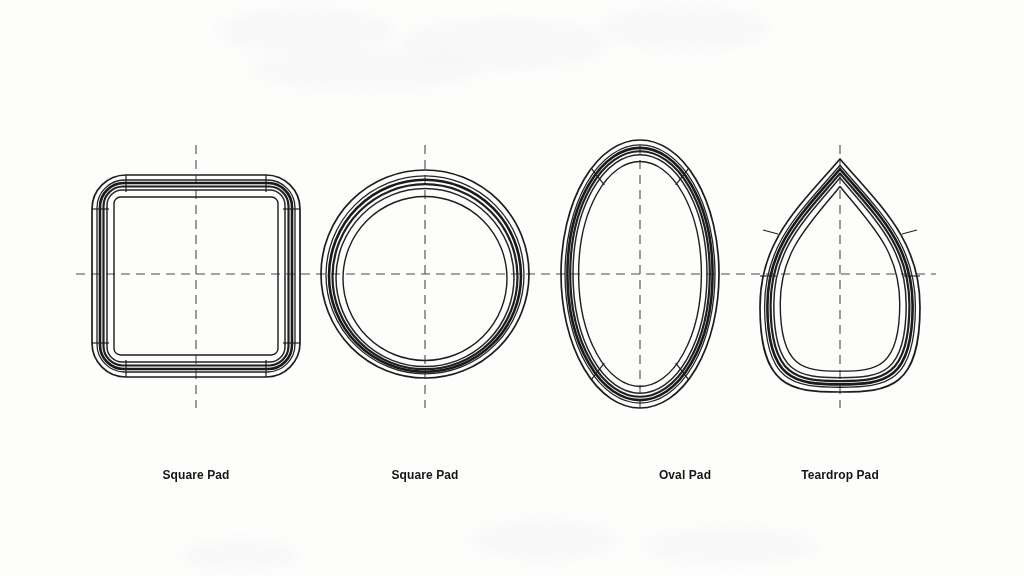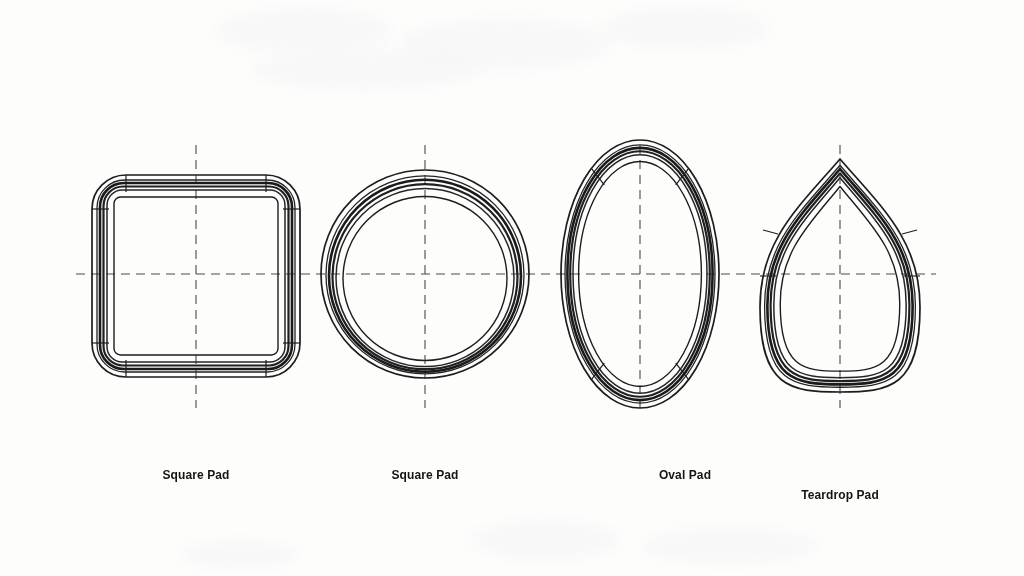--- a/index.html
+++ b/index.html
@@ -112,15 +112,15 @@
           <line x1="917" y1="230" x2="902" y2="234" stroke="#1d1d1d" stroke-width="1.1"></line>
           <line x1="760" y1="276" x2="776" y2="276" stroke="#1d1d1d" stroke-width="1.1"></line>
           <line x1="920" y1="276" x2="904" y2="276" stroke="#1d1d1d" stroke-width="1.1"></line>
         </g>
       </g>
   </svg>
 
   <div class="label" style="left:196px;top:468px;">Square Pad</div>
   <div class="label" style="left:425px;top:468px;">Square Pad</div>
   <div class="label" style="left:640px;top:468px;margin-left:45px;">Oval Pad</div>
-  <div class="label" style="left:840px;top:468px;margin-top:20px;">Teardrop Pad</div>
+  <div class="label" style="left:840px;top:468px;">Teardrop Pad</div>
 
 </div>
 
 </body></html>

